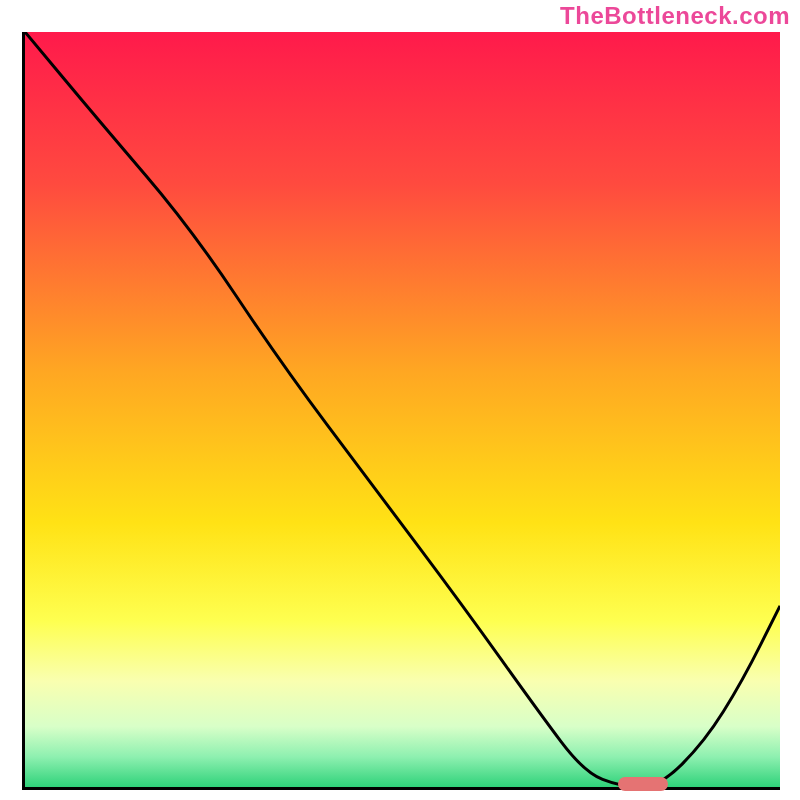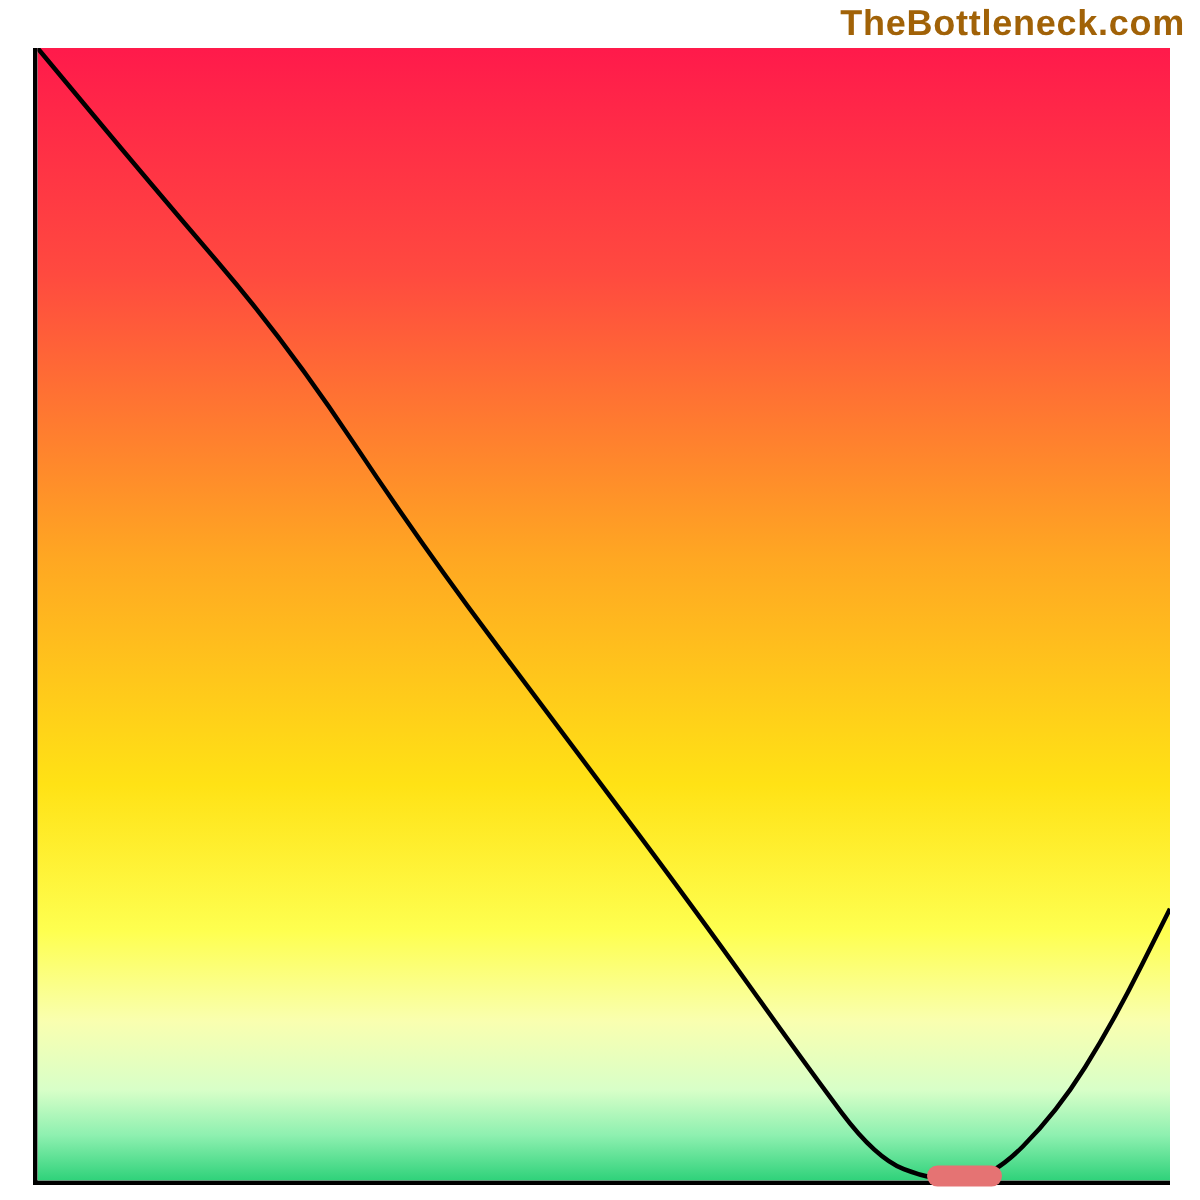--- a/index.html
+++ b/index.html
@@ -15,21 +15,21 @@
     position: relative;
     width: 800px;
     height: 800px;
   }
   .watermark {
     position: absolute;
     top: 2px;
     right: 10px;
     font-size: 24px;
     font-weight: bold;
-    color: #a16207;
+    color: #ec4899;
     letter-spacing: 0.5px;
   }
   .plot {
     position: absolute;
     left: 22px;
     top: 32px;
     width: 758px;
     height: 758px;
     border-left: 3px solid #000;
     border-bottom: 3px solid #000;

